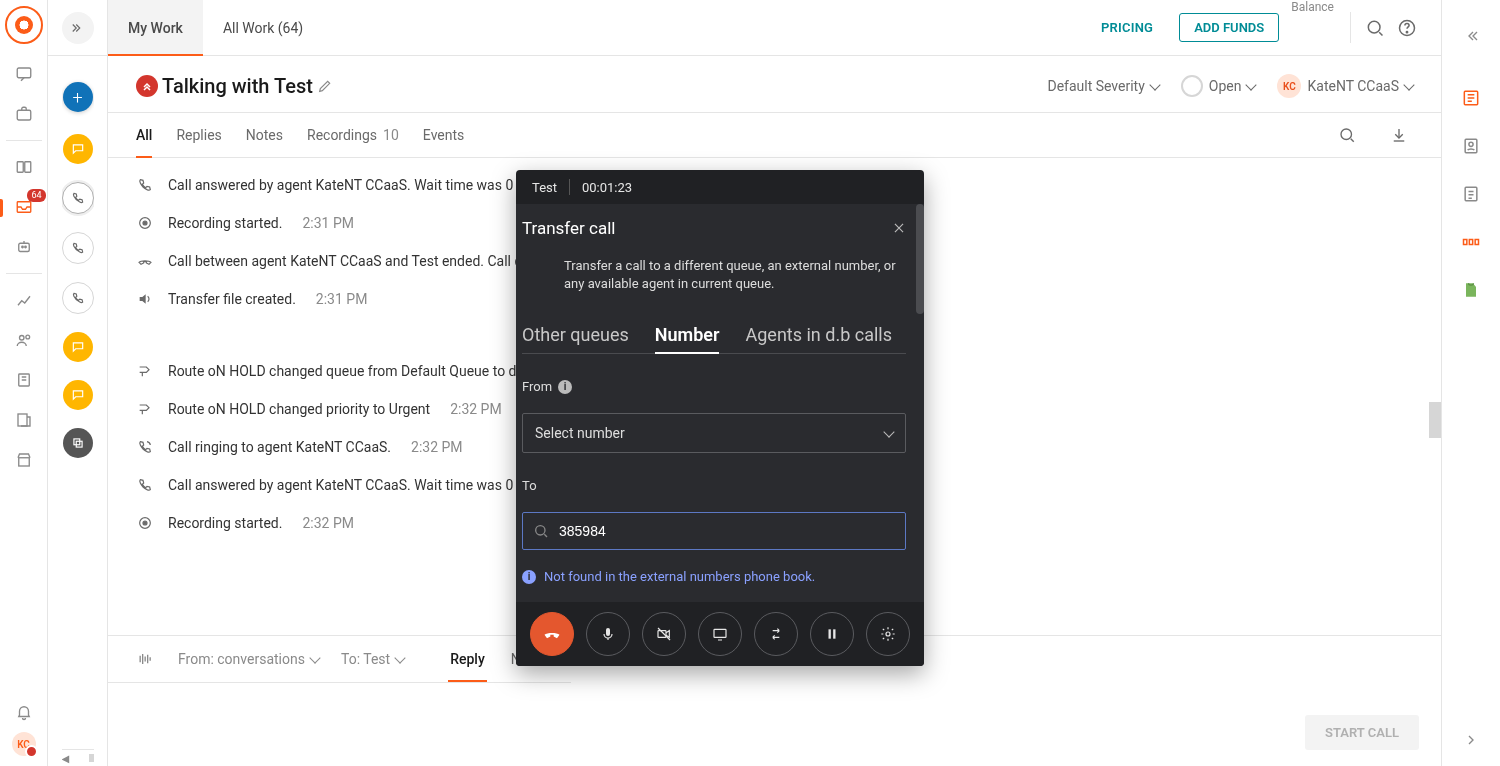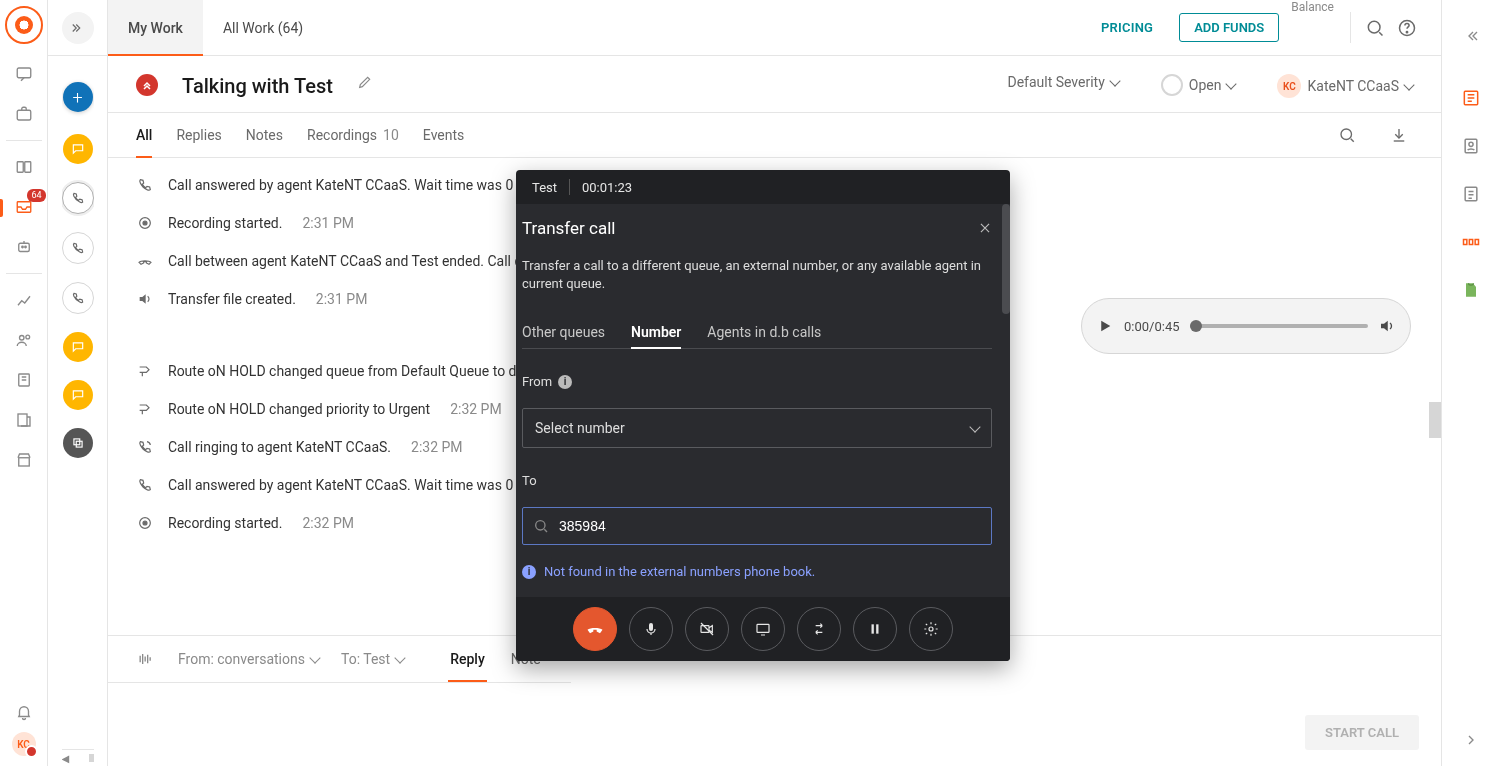--- a/index.html
+++ b/index.html
@@ -54,21 +54,21 @@
   .top-tab.active{background:var(--gray-100);font-weight:500;}
   .top-tab.active::after{content:"";position:absolute;left:0;right:0;bottom:-1px;height:2px;background:var(--orange);}
   .topbar .spacer{flex:1;}
   .topbar .link{color:var(--teal);font-size:13px;font-weight:600;display:flex;align-items:center;padding:12px 14px;letter-spacing:.2px;}
   .topbar .btn-outline{border:1px solid var(--teal);color:var(--teal);font-size:13px;font-weight:600;padding:6px 14px;border-radius:3px;margin:0 12px;align-self:center;}
   .topbar .balance{color:var(--gray-500);font-size:12px;align-self:flex-start;margin-right:8px;}
   .topbar .divider{width:1px;background:var(--gray-200);margin:12px 8px;}
   .topbar .ico-btn{width:32px;height:32px;display:flex;align-items:center;justify-content:center;color:var(--gray-600);align-self:center;}
   
   .conv-head{padding:18px 28px 14px 28px;border-bottom:1px solid var(--gray-200);display:flex;flex-direction:column;gap:10px;}
-  .conv-title-row{display:flex;align-items:flex-start;gap:24px;}
+  .conv-title-row{display:flex;align-items:center;gap:4px;}
   .up-badge{width:22px;height:22px;border-radius:50%;background:#d3362d;color:#fff;display:flex;align-items:center;justify-content:center;}
   .conv-title{font-size:20px;font-weight:500;color:#1a1a1a;}
   .edit-ico{color:var(--gray-500);}
   .conv-title-row .spacer{flex:1;}
   .meta-pill{display:flex;align-items:center;gap:6px;color:var(--gray-600);font-size:14px;}
   .status-dot{width:18px;height:18px;border-radius:50%;border:2px solid var(--gray-300);display:inline-block;}
   .avatar-kc{width:24px;height:24px;border-radius:50%;background:#ffe3d6;color:var(--orange-dark);font-size:10px;font-weight:600;display:flex;align-items:center;justify-content:center;}
   .conv-sub{color:var(--gray-500);font-size:13px;}
   .conv-sub .dot::before{content:" • ";}
   
@@ -102,32 +102,32 @@
   .start-call-btn{position:absolute;right:22px;bottom:16px;background:var(--gray-100);color:var(--gray-400);font-size:13px;font-weight:600;padding:10px 20px;border-radius:3px;}
   
   .rail-right{width:58px;flex:0 0 58px;border-left:1px solid var(--gray-200);display:flex;flex-direction:column;align-items:center;padding-top:12px;}
   .rail-right .ico{margin:12px 0;}
   .rail-right .ico.active{color:var(--orange);}
   .rail-right .spacer{flex:1;}
   
   .feed-scroll-thumb{position:absolute;right:0;top:244px;width:12px;height:36px;background:var(--gray-300);}
 
   
-  .call-modal{position:absolute;left:516px;top:170px;width:494px;background:var(--dark-900);color:#e6e6e6;border-radius:4px;box-shadow:0 8px 24px rgba(0,0,0,.35);display:flex;flex-direction:column;overflow:hidden;font-size:14px;}
+  .call-modal{position:absolute;left:516px;top:170px;width:408px;background:var(--dark-900);color:#e6e6e6;border-radius:4px;box-shadow:0 8px 24px rgba(0,0,0,.35);display:flex;flex-direction:column;overflow:hidden;font-size:14px;}
   .call-head{display:flex;align-items:center;height:34px;padding:0 16px;gap:12px;font-size:13px;}
   .call-head .sep{width:1px;height:16px;background:#555;}
   .call-body{background:var(--dark-800);padding:14px 18px 18px 6px;display:flex;flex-direction:column;gap:19px;position:relative;}
   .call-body::after{content:"";position:absolute;right:0;top:0;width:8px;height:100%;}
   .cb-scroll-thumb{position:absolute;right:0;top:0;width:8px;height:110px;background:#4b4c50;border-radius:4px;}
   .transfer-title-row{display:flex;align-items:center;justify-content:space-between;}
   .transfer-title{font-size:17px;color:#fff;}
   .close-x{color:#bbb;cursor:pointer;}
-  .transfer-desc{font-size:13px;color:#ddd;line-height:1.4;}
+  .transfer-desc{font-size:13px;color:#ddd;line-height:1.4;margin-left:42px;}
   .tr-tabs{display:flex;gap:26px;border-bottom:1px solid #4a4b4f;margin-top:4px;}
-  .tr-tab{padding:8px 0;color:#c8c8c8;font-size:14px;cursor:pointer;position:relative;text-align:center;}
+  .tr-tab{padding:8px 0;color:#c8c8c8;font-size:18px;cursor:pointer;position:relative;text-align:center;}
   .tr-tab.active{color:#fff;font-weight:600;}
   .tr-tab.active::after{content:"";position:absolute;left:0;right:0;bottom:-1px;height:2px;background:#fff;}
   .field-label{display:flex;align-items:center;gap:6px;font-size:13px;color:#ddd;margin-top:6px;}
   .info-dot{width:14px;height:14px;border-radius:50%;background:#bbb;color:#2a2b2f;font-size:10px;font-weight:700;display:flex;align-items:center;justify-content:center;}
   .dark-select{height:38px;border:1px solid #5a5b5f;border-radius:2px;display:flex;align-items:center;padding:0 12px;justify-content:space-between;color:#ddd;background:transparent;}
   .dark-input-wrap{height:36px;border:1px solid #5c78c4;border-radius:2px;display:flex;align-items:center;padding:0 10px;gap:8px;background:transparent;}
   .dark-input-wrap input{flex:1;background:transparent;border:none;outline:none;color:#fff;font-size:14px;}
   .hint-row{display:flex;align-items:center;gap:8px;font-size:13px;color:#8aa1ff;}
   .call-controls{height:64px;background:var(--dark-900);display:flex;align-items:center;justify-content:center;gap:12px;}
   .ctl-btn{width:42px;height:42px;border-radius:50%;border:1px solid #5a5b5f;display:flex;align-items:center;justify-content:center;color:#e6e6e6;background:transparent;}
@@ -453,31 +453,20 @@
           <span class="feed-ico">
               <svg width="16" height="16" viewBox="0 0 24 24" fill="none" stroke="currentColor" stroke-width="1.8">
                 <circle cx="12" cy="12" r="8"></circle>
                 <circle cx="12" cy="12" r="3" fill="currentColor"></circle>
               </svg>
             </span>
           <span>Recording started.</span>
             <span class="time">2:32 PM</span>
         </div>
 
-        <div class="audio-card">
-          <svg width="18" height="18" viewBox="0 0 24 24" fill="currentColor">
-              <path d="M7 5v14l12-7z"></path>
-            </svg>
-          <span>0:00/0:45</span>
-          <div class="track"></div>
-          <svg width="18" height="18" viewBox="0 0 24 24" fill="currentColor">
-              <path d="M4 9h4l5-4v14l-5-4H4z"></path>
-              <path d="M16 8a5 5 0 010 8" fill="none" stroke="currentColor" stroke-width="1.8"></path>
-            </svg>
-        </div>
 
         <div class="feed-scroll-thumb"></div>
       </div>
 
       <div class="reply-bar">
         <div class="reply-top">
           <span class="wave-ico">
             <svg width="20" height="16" viewBox="0 0 24 16" stroke="currentColor" stroke-width="1.6">
                 <path d="M2 8v0M5 4v8M8 2v12M11 5v6M14 3v10M17 6v4M20 8v0"></path>
               </svg>

